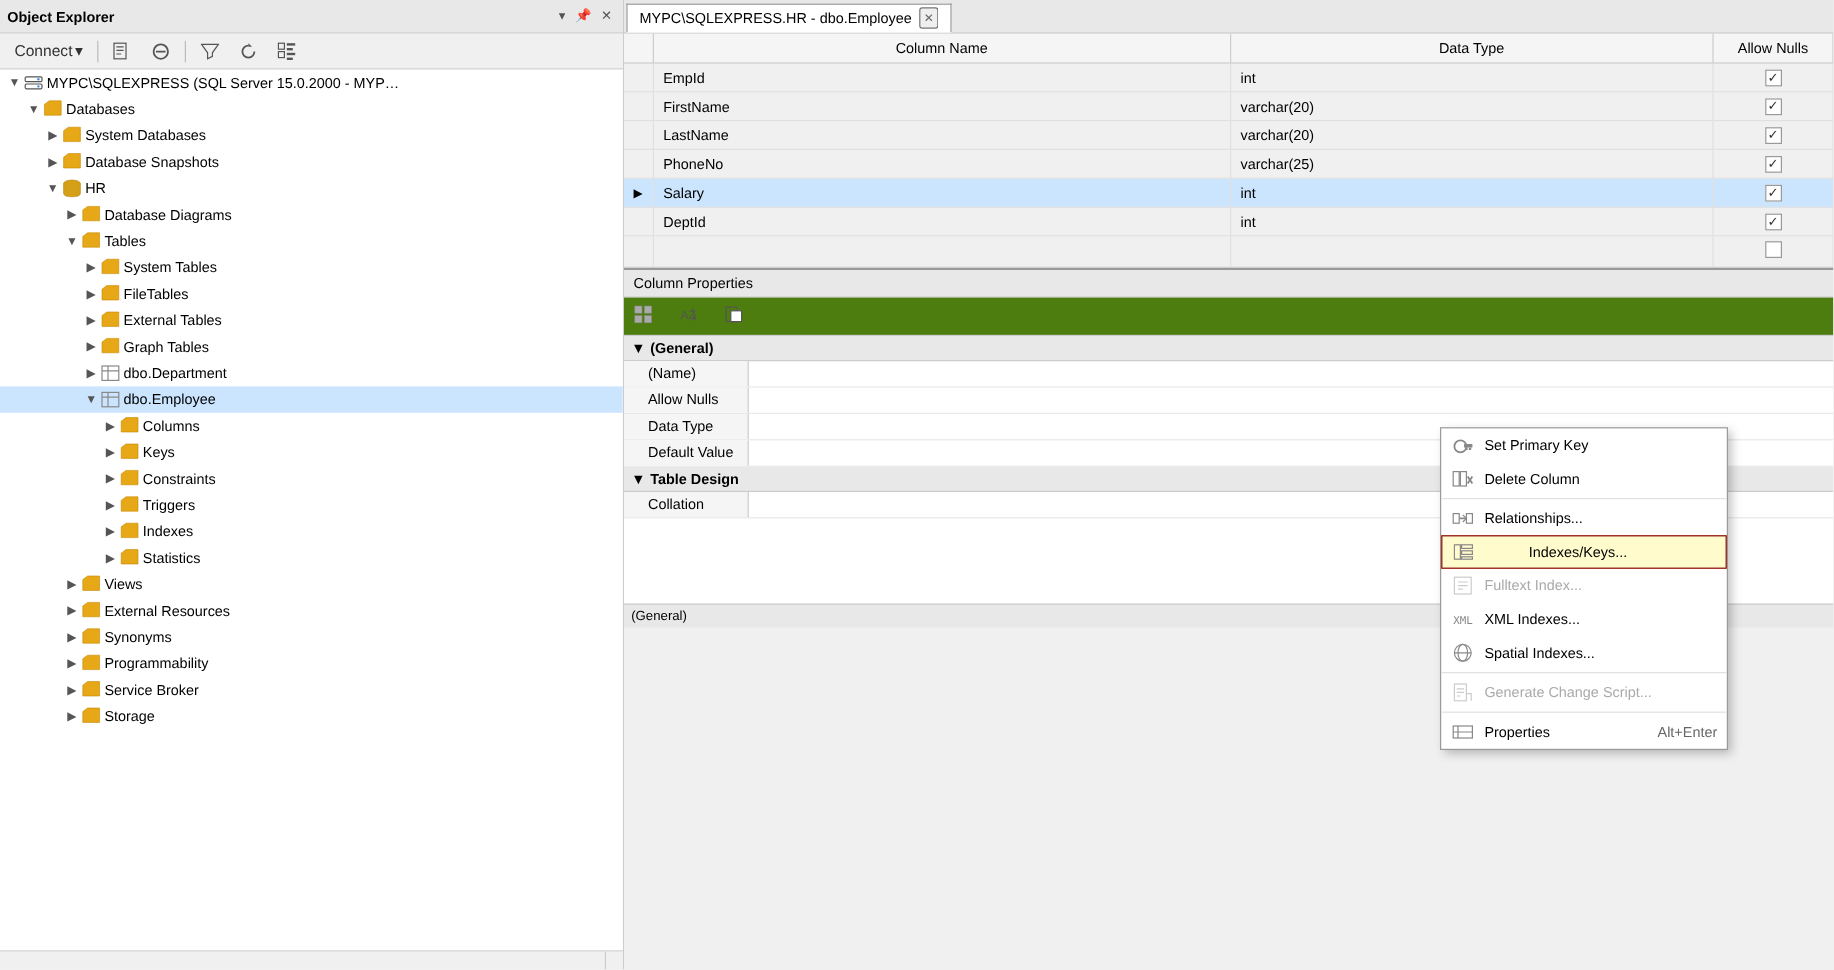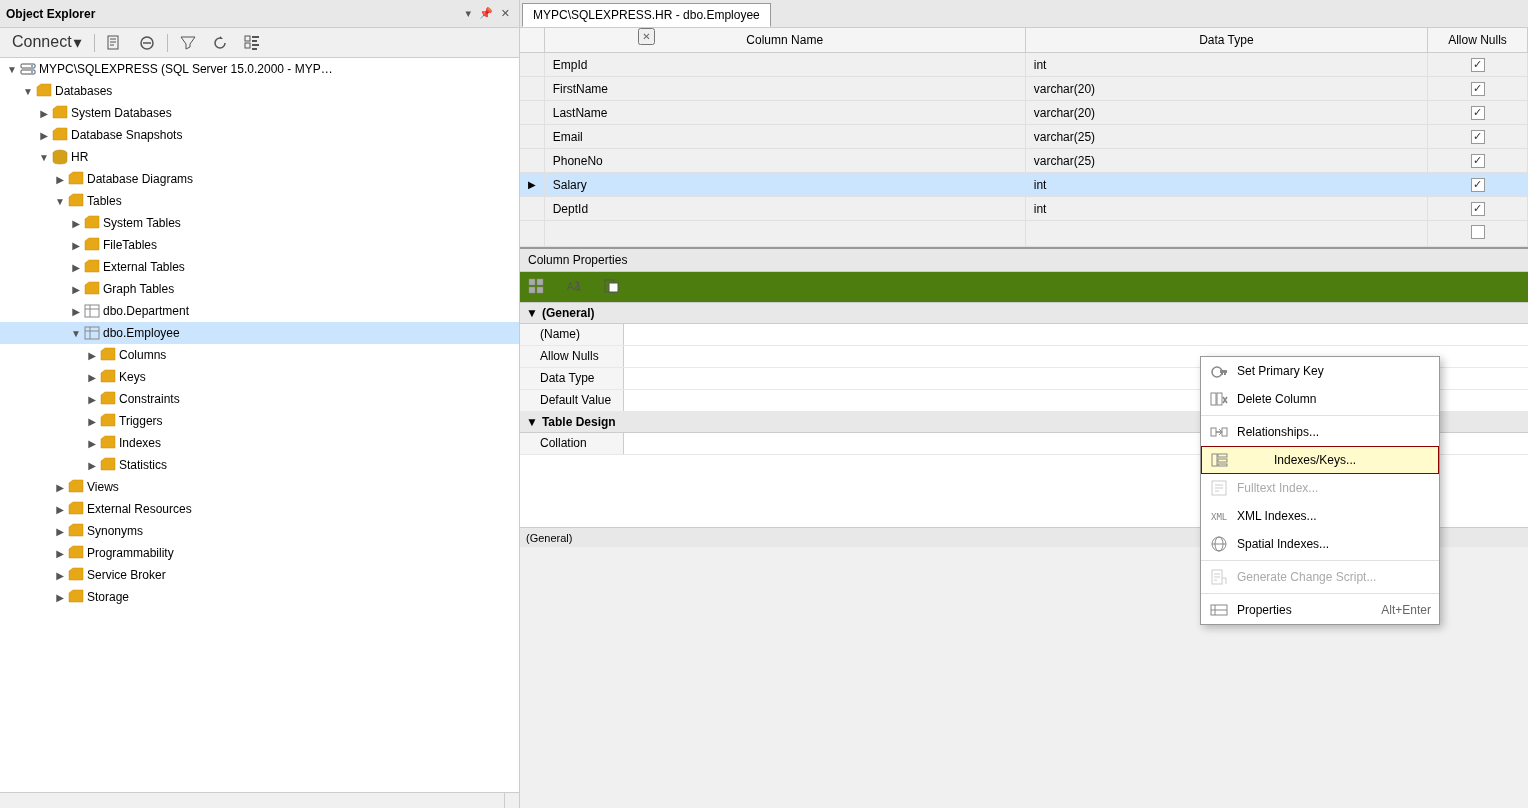--- a/index.html
+++ b/index.html
@@ -52,23 +52,23 @@
       align-items: center;
       gap: 4px;
       height: 30px;
     }
 
     .toolbar-btn {
       background: none;
       border: 1px solid transparent;
       cursor: pointer;
       padding: 2px 5px;
-      font-size: 16px;
-      display: flex;
-      align-items: flex-start;
+      font-size: 13px;
+      display: flex;
+      align-items: flex-end;
       gap: 2px;
       color: #333;
     }
 
     .toolbar-sep { width: 1px; height: 18px; background: #bbb; margin: 0 2px; }
 
     .tree-container {
       flex: 1;
       overflow-y: auto;
       overflow-x: auto;
@@ -149,21 +149,20 @@
       border: 1px solid #999;
       border-bottom: none;
       padding: 4px 10px;
       font-size: 12px;
       cursor: pointer;
       display: flex;
       align-items: center;
       gap: 6px;
       height: 24px;
       position: relative;
-      flex-direction: column;
     }
 
     .tab.active {
       background: white;
       border-bottom: 1px solid white;
       z-index: 1;
     }
 
     .tab-close {
       font-size: 10px;
@@ -733,26 +732,20 @@
             <tr>
               <td></td>
               <td>FirstName</td>
               <td>varchar(20)</td>
               <td class="checkbox-cell"><span class="check-box checked"></span></td>
             </tr>
             <tr>
               <td></td>
               <td>LastName</td>
               <td>varchar(20)</td>
-              <td class="checkbox-cell"><span class="check-box checked"></span></td>
-            </tr>
-            <tr>
-              <td></td>
-              <td>Email</td>
-              <td>varchar(25)</td>
               <td class="checkbox-cell"><span class="check-box checked"></span></td>
             </tr>
             <tr>
               <td></td>
               <td>PhoneNo</td>
               <td>varchar(25)</td>
               <td class="checkbox-cell"><span class="check-box checked"></span></td>
             </tr>
             <tr class="selected">
               <td style="font-size:10px; color:#000;">▶</td>

